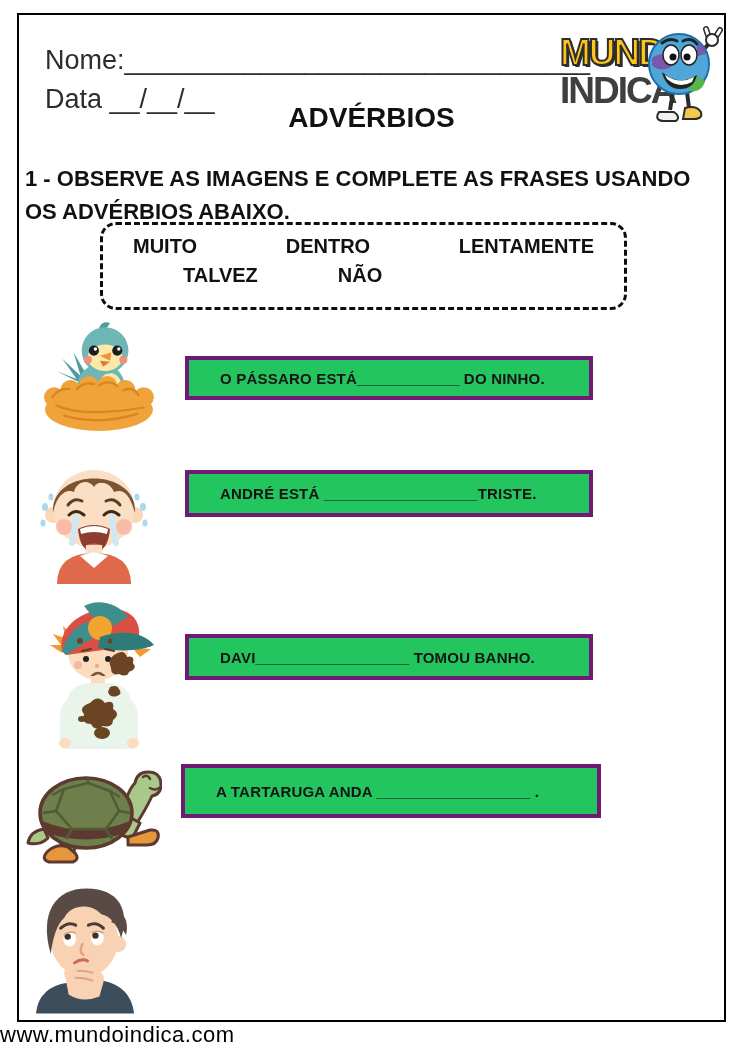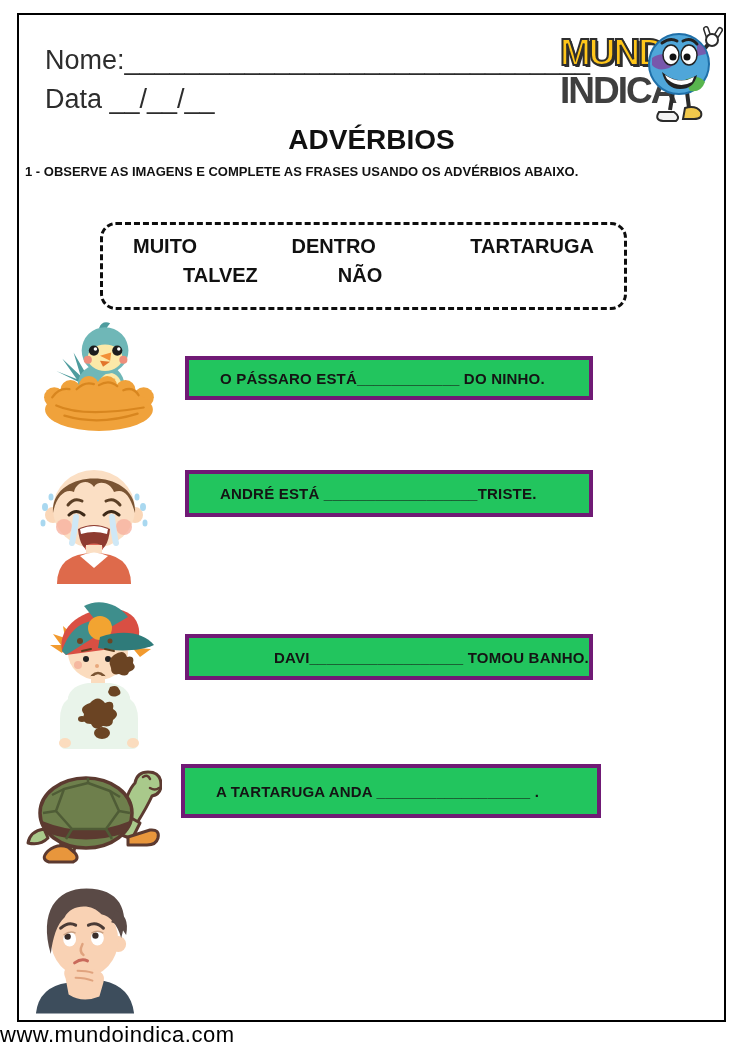--- a/index.html
+++ b/index.html
@@ -15,43 +15,43 @@
   .logo{position:absolute;left:557px;top:26px;width:168px;height:94px;}
   .logo-mundo{
     position:absolute;left:3px;top:6px;font-size:37px;font-weight:bold;letter-spacing:-2px;
     color:#FFC61A;-webkit-text-stroke:2px #2e2e2e;text-shadow:2px 2px 0 #2e2e2e;
   }
   .logo-indica{
     position:absolute;left:3px;top:44px;font-size:37px;font-weight:bold;letter-spacing:-2px;color:#3F3F3F;
   }
   .logo-globe{position:absolute;right:2px;top:0;width:84px;height:96px;}
   
-  .title{position:absolute;left:0;top:124px;width:743px;text-align:center;font-size:28px;font-weight:bold;}
-  .instruction{position:absolute;left:25px;top:162px;width:700px;font-size:13px;font-weight:bold;line-height:1.5;}
+  .title{position:absolute;left:0;top:102px;width:743px;text-align:center;font-size:28px;font-weight:bold;}
+  .instruction{position:absolute;left:25px;top:162px;width:700px;font-size:22px;font-weight:bold;line-height:1.5;}
   
   .word-bank{
     position:absolute;left:100px;top:222px;width:521px;height:74px;
     border:3px dashed #0d0d0d;border-radius:16px;padding-top:8px;box-sizing:content-box;
   }
   .wb-row{display:flex;font-size:20px;font-weight:bold;}
   .wb-row1{justify-content:space-between;padding:2px 30px 0 30px;}
   .wb-row2{padding:6px 0 0 80px;gap:80px;}
   
   .ex-img{position:absolute;}
   .sentence-box{
     position:absolute;border:4px solid #701a75;display:flex;align-items:center;
     padding-left:31px;box-sizing:border-box;background:#22c55e;
   }
   .sentence-text{font-size:15px;font-weight:bold;letter-spacing:0.2px;color:#141414;white-space:nowrap;}
   .img1{left:40px;top:320px;width:122px;height:112px;}
   .box1{left:185px;top:356px;width:408px;height:44px;}
   .img2{left:38px;top:450px;width:112px;height:135px;}
   .box2{left:185px;top:470px;width:408px;height:47px;}
   .img3{left:40px;top:590px;width:118px;height:160px;}
-  .box3{left:185px;top:634px;width:408px;height:46px;justify-content:flex-end;}
+  .box3{left:185px;top:634px;width:408px;height:46px;}
   .img4{left:26px;top:756px;width:136px;height:110px;}
   .box4{left:181px;top:764px;width:420px;height:54px;}
   .img5{left:28px;top:881px;width:114px;height:134px;}
   .box5{left:183px;top:901px;width:424px;height:50px;}
   
   .footer{position:absolute;left:0;top:1022px;width:743px;text-align:left;font-size:22px;letter-spacing:0.5px;color:#000;}
 </style>
 </head>
 <body>
 
@@ -86,21 +86,21 @@
     </svg>
   </div>
 
   <div class="title">ADVÉRBIOS</div>
   <div class="instruction">1 - OBSERVE AS IMAGENS E COMPLETE AS FRASES USANDO OS ADVÉRBIOS ABAIXO.</div>
 
   <div class="word-bank">
     <div class="wb-row wb-row1">
       <span>MUITO</span>
       <span>DENTRO</span>
-      <span>TARTARUGA</span>
+      <span>LENTAMENTE</span>
     </div>
     <div class="wb-row wb-row2">
       <span>TALVEZ</span>
       <span>NÃO</span>
     </div>
   </div>
 
   <svg class="ex-img img1" viewBox="0 0 120 110">
     <path d="M40 62 L16 50 L36 58 L22 38 L40 55 L33 32 L46 54 Z" fill="#4E9C9E"></path>
     <ellipse cx="60" cy="64" rx="23" ry="21" fill="#6FB7B7"></ellipse>

